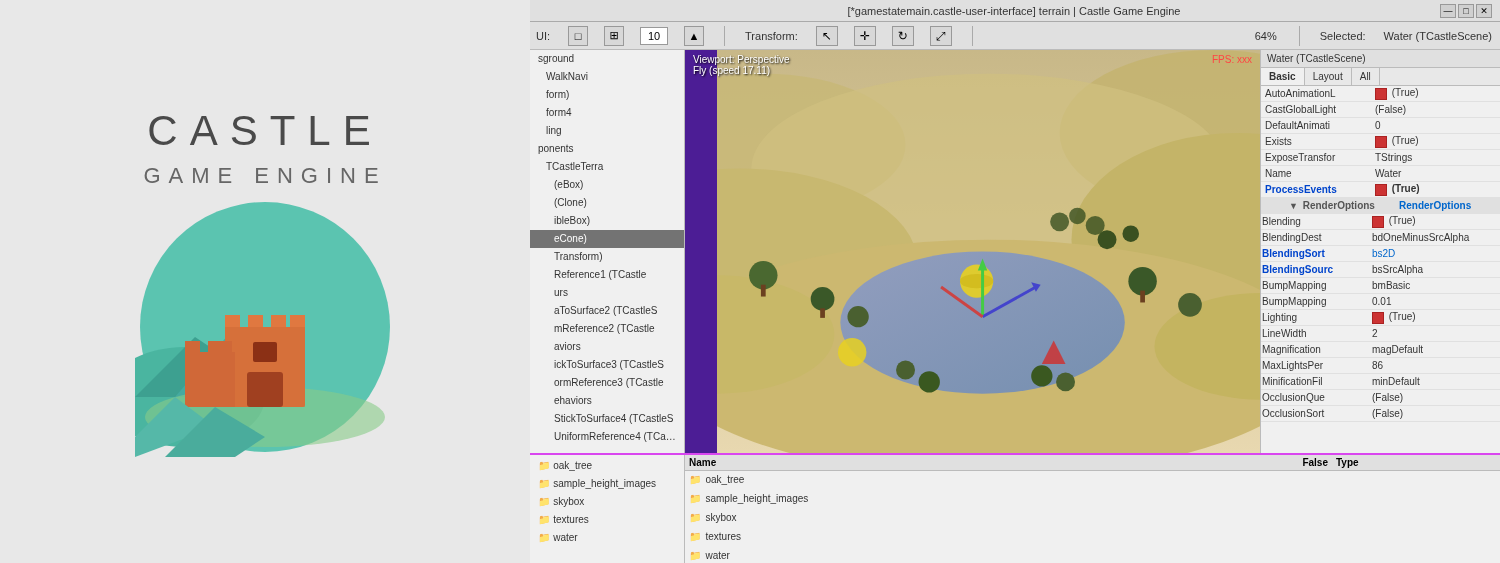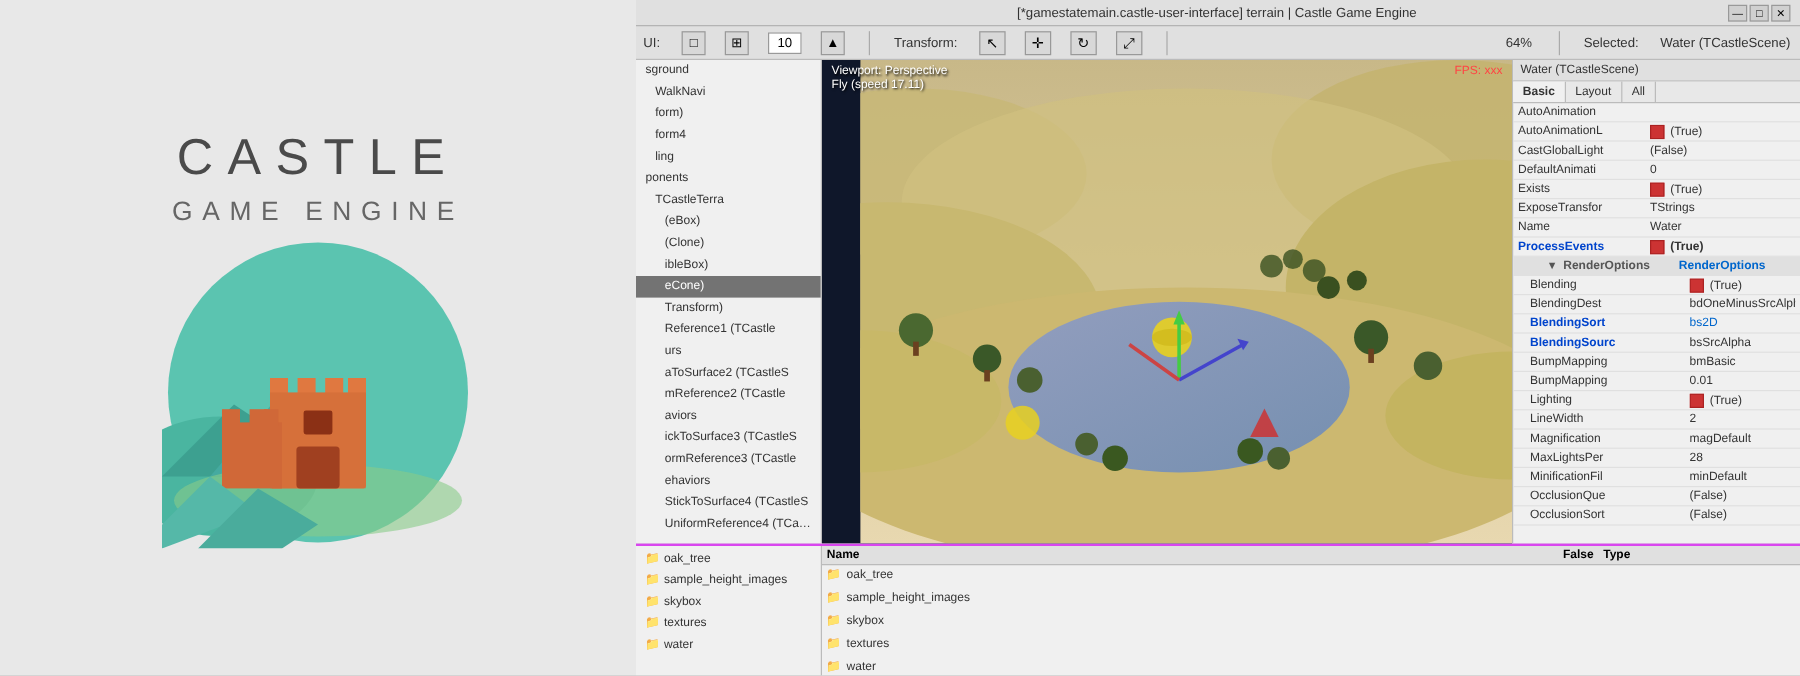--- a/index.html
+++ b/index.html
@@ -197,21 +197,21 @@
       overflow: hidden;
       text-overflow: ellipsis;
       line-height: 16px;
     }
     .scene-tree-item.selected { background: #737373; color: white; }
 
     
     .viewport {
       flex: 1;
       position: relative;
-      background: #0f172a;
+      background: #4c1d95;
       overflow: hidden;
       padding-left: 32px;
     }
 
     .viewport-label {
       position: absolute;
       top: 4px;
       left: 8px;
       color: white;
       font-size: 10px;
@@ -318,22 +318,21 @@
       vertical-align: middle;
     }
 
     .section-header {
       background: #e0e0e0;
       font-weight: bold;
       color: #222;
     }
 
     .prop-indent {
-      padding-left: 14px;
-      gap: 23px;
+      padding-left: 1px;
     }
 
     .collapse-arrow {
       color: #555;
       margin-right: 2px;
       font-size: 9px;
     }
 
     
     .bottom-panel {
@@ -586,24 +585,20 @@
       <div class="props-header">
         <span>Water (TCastleScene)</span>
       </div>
       <div class="props-tabs">
         <div class="props-tab active">Basic</div>
         <div class="props-tab">Layout</div>
         <div class="props-tab">All</div>
       </div>
       <div class="props-list">
 
-        <div class="prop-row">
-          <span class="prop-name">AutoAnimation</span>
-          <span class="prop-value"></span>
-        </div>
 
         <div class="prop-row">
           <span class="prop-name">AutoAnimationL</span>
           <span class="prop-value"><span class="checkbox-true"></span> (True)</span>
         </div>
 
         <div class="prop-row">
           <span class="prop-name">CastGlobalLight</span>
           <span class="prop-value">(False)</span>
         </div>
@@ -678,21 +673,21 @@
           <span class="prop-value">2</span>
         </div>
 
         <div class="prop-row prop-indent">
           <span class="prop-name">Magnification</span>
           <span class="prop-value">magDefault</span>
         </div>
 
         <div class="prop-row prop-indent">
           <span class="prop-name">MaxLightsPer</span>
-          <span class="prop-value">28</span>
+          <span class="prop-value">86</span>
         </div>
 
         <div class="prop-row prop-indent">
           <span class="prop-name">MinificationFil</span>
           <span class="prop-value">minDefault</span>
         </div>
 
         <div class="prop-row prop-indent">
           <span class="prop-name">OcclusionQue</span>
           <span class="prop-value">(False)</span>

